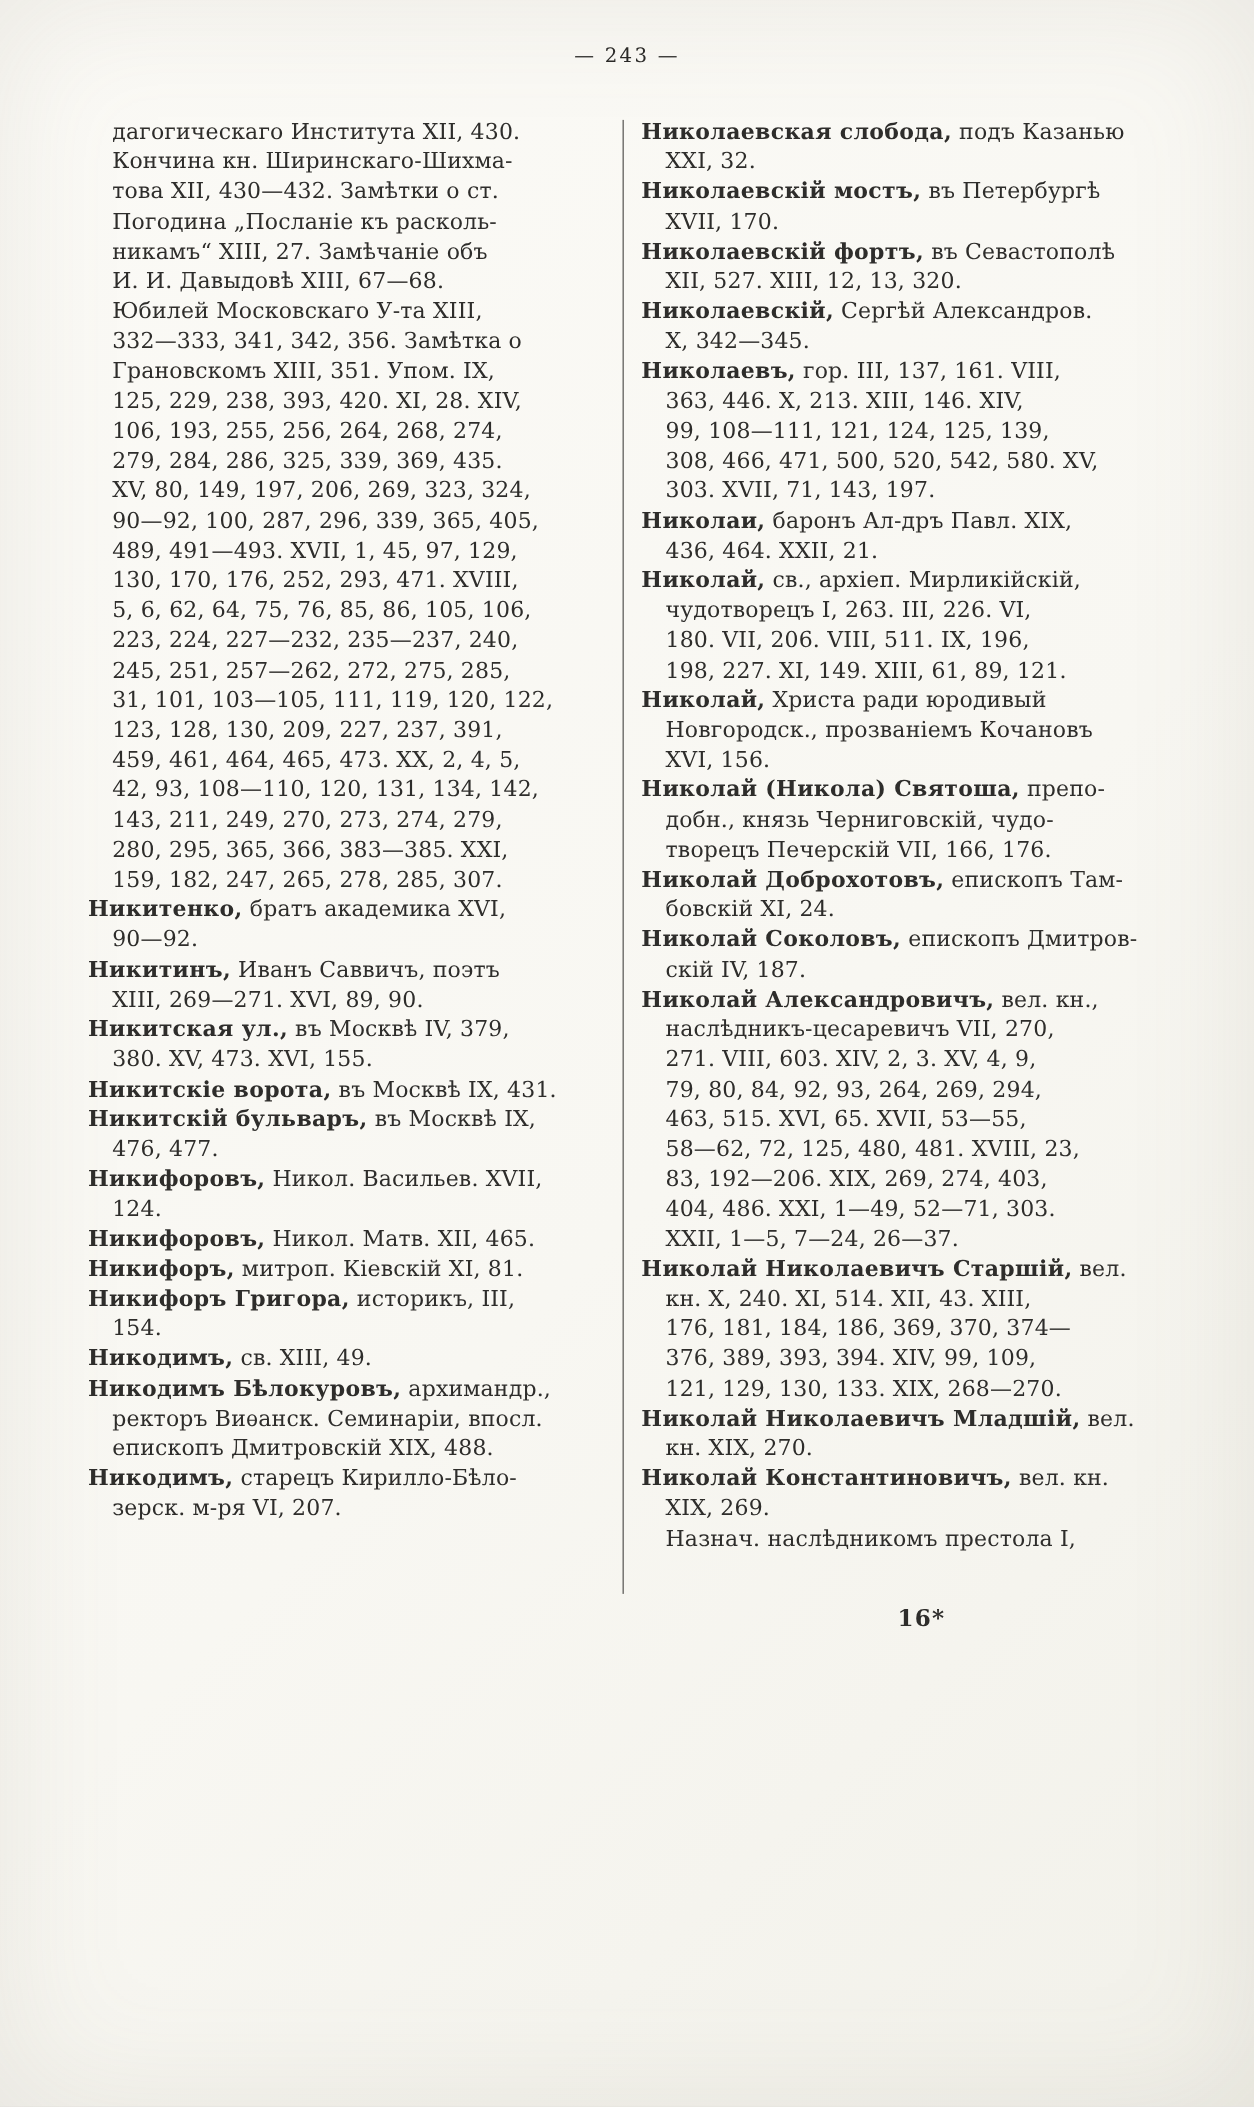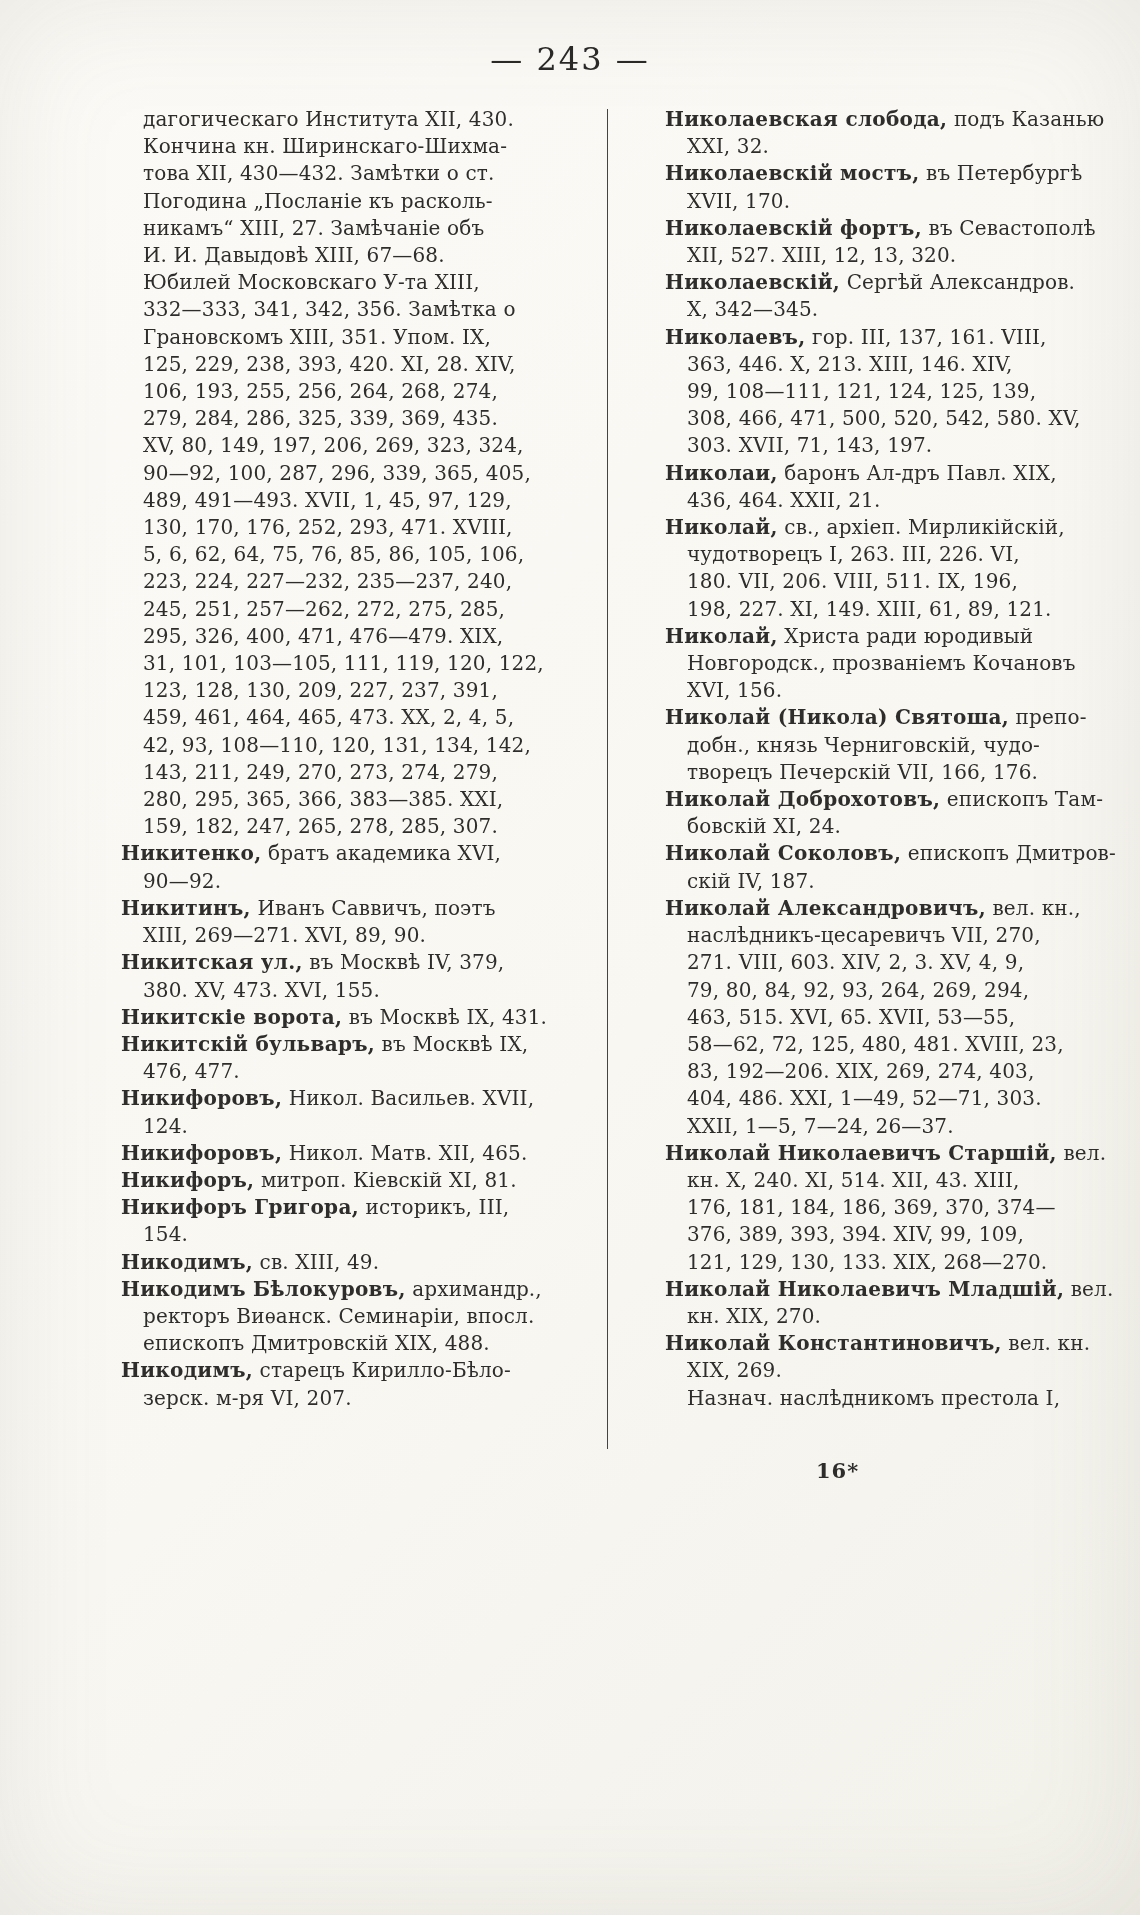--- a/index.html
+++ b/index.html
@@ -17,35 +17,34 @@
     color: #2e2d2b;
     overflow: hidden;
     box-shadow: inset 0 0 120px rgba(120,115,100,0.12);
   }
   .page-header {
     position: absolute;
     top: 40px;
     left: 0;
     width: 100%;
     text-align: center;
-    font-size: 32px;
+    font-size: 18px;
     letter-spacing: 2px;
     color: #2a2927;
   }
   .columns {
     position: absolute;
     top: 106px;
     left: 80px;
     display: flex;
   }
   .col {
     font-size: 20px;
     line-height: 27.2px;
     letter-spacing: 0.15px;
-    margin-left: 41px;
   }
   .col-left  { width: 486px; }
   .col-right { width: 474px; padding-left: 16px; }
   .divider {
     width: 1px;
     height: 1340px;
     background: #454441;
     margin-top: 3px;
   }
   .line {
@@ -88,21 +87,20 @@
         <div class="line indent">125, 229, 238, 393, 420. XI, 28. XIV,</div>
         <div class="line indent">106, 193, 255, 256, 264, 268, 274,</div>
         <div class="line indent">279, 284, 286, 325, 339, 369, 435.</div>
         <div class="line indent">XV, 80, 149, 197, 206, 269, 323, 324,</div>
         <div class="line indent">90—92, 100, 287, 296, 339, 365, 405,</div>
         <div class="line indent">489, 491—493. XVII, 1, 45, 97, 129,</div>
         <div class="line indent">130, 170, 176, 252, 293, 471. XVIII,</div>
         <div class="line indent">5, 6, 62, 64, 75, 76, 85, 86, 105, 106,</div>
         <div class="line indent">223, 224, 227—232, 235—237, 240,</div>
         <div class="line indent">245, 251, 257—262, 272, 275, 285,</div>
-        <div class="line indent">295, 326, 400, 471, 476—479. XIX,</div>
         <div class="line indent">31, 101, 103—105, 111, 119, 120, 122,</div>
         <div class="line indent">123, 128, 130, 209, 227, 237, 391,</div>
         <div class="line indent">459, 461, 464, 465, 473. XX, 2, 4, 5,</div>
         <div class="line indent">42, 93, 108—110, 120, 131, 134, 142,</div>
         <div class="line indent">143, 211, 249, 270, 273, 274, 279,</div>
         <div class="line indent">280, 295, 365, 366, 383—385. XXI,</div>
         <div class="line indent">159, 182, 247, 265, 278, 285, 307.</div>
         <div class="line"><span class="headword">Никитенко,</span> братъ академика XVI,</div>
         <div class="line indent">90—92.</div>
         <div class="line"><span class="headword">Никитинъ,</span> Иванъ Саввичъ, поэтъ</div>

